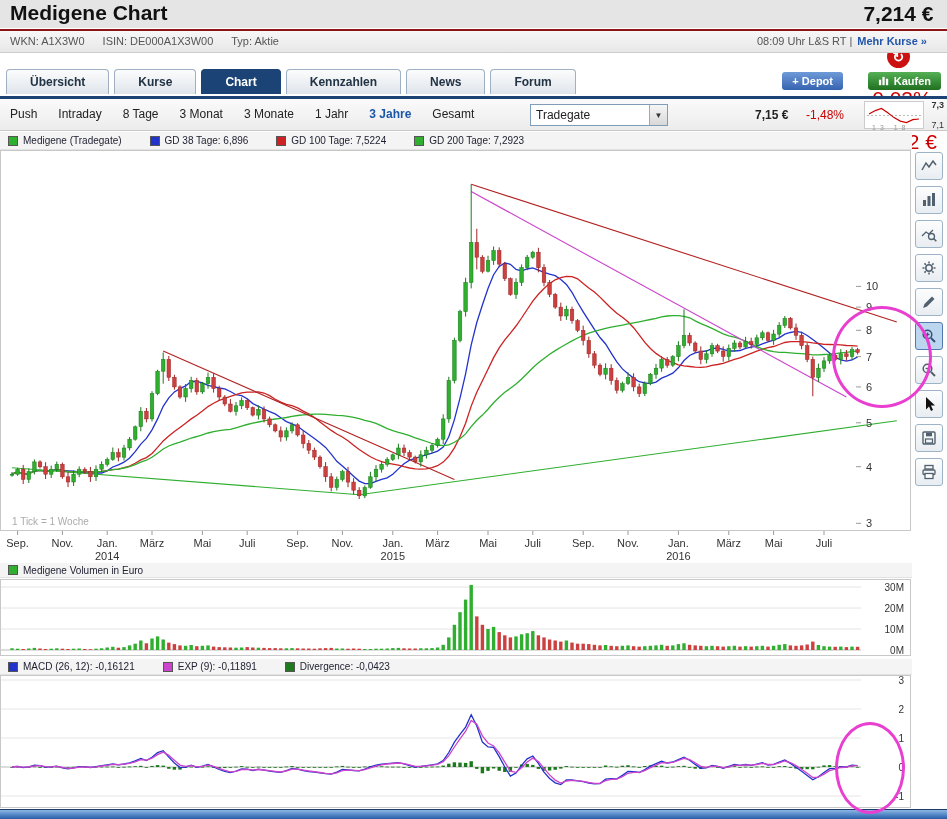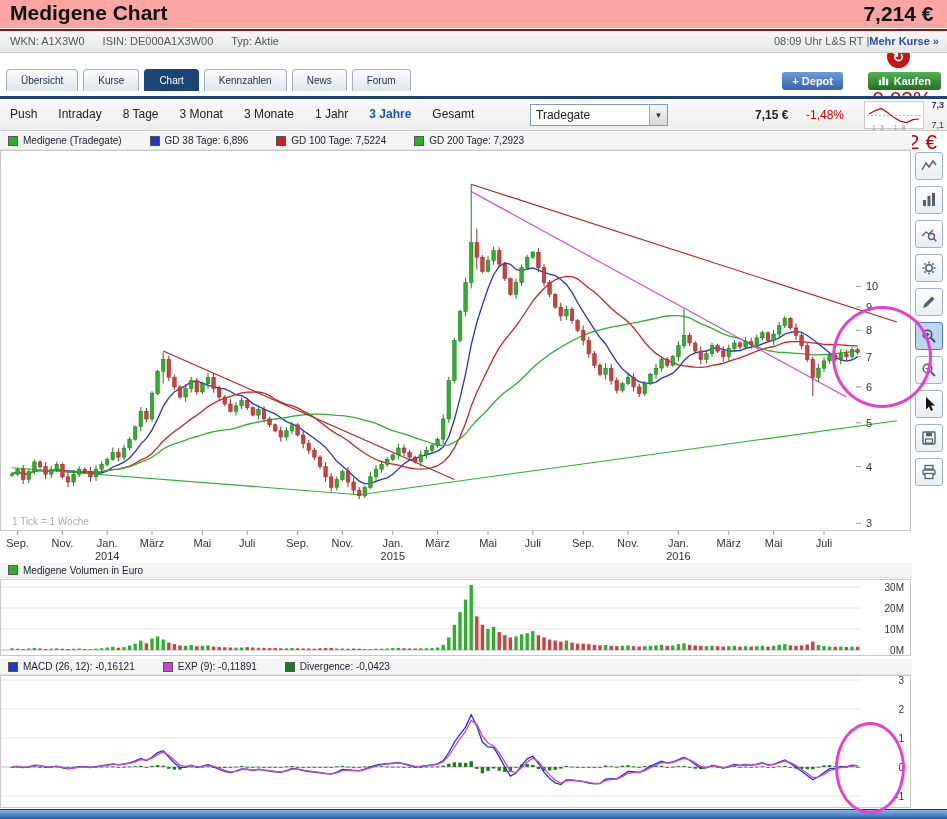--- a/index.html
+++ b/index.html
@@ -1,36 +1,36 @@
 <!DOCTYPE html>
 <html><head>
 <meta charset="utf-8">
 <style>
   html,body{margin:0;padding:0;background:#fff;}
   .page{position:relative;width:947px;height:819px;background:#fff;overflow:hidden;
         font-family:"Liberation Sans",sans-serif;color:#222;}
   
-  .header{position:absolute;top:0;left:0;right:0;height:28px;background:#fca5a5;}
+  .header{position:absolute;top:0;left:0;right:0;height:28px;background:#e5e5e5;}
   .title{position:absolute;left:10px;top:1px;font-size:21px;font-weight:bold;color:#111;}
   .header-right{position:absolute;right:10px;top:2px;display:flex;align-items:center;gap:19px;flex-direction:column;}
   .big-price{font-size:21px;font-weight:bold;color:#111;}
   .big-red{font-size:21px;color:#cc0000;}
   .down-badge{width:23px;height:23px;border-radius:50%;background:#cc1111;color:#fff;
               display:flex;align-items:center;justify-content:center;font-size:14px;font-weight:bold;}
   
   .infobar{position:absolute;top:29px;left:0;right:0;height:21px;
            background:linear-gradient(#f7f7f7,#e7e7e7);border-top:2px solid #8c1613;
            border-bottom:1px solid #ccc;font-size:11px;color:#555;}
   .infobar-left{position:absolute;left:10px;top:4px;display:flex;gap:18px;}
-  .infobar-right{position:absolute;right:8px;top:4px;display:flex;}
+  .infobar-right{position:absolute;right:20px;top:4px;display:flex;gap:5px;}
   .link{color:#2255aa;font-weight:bold;text-decoration:none;cursor:pointer;}
   
   .tabs{position:absolute;top:69px;left:6px;display:flex;gap:5px;}
-  .tab{padding:5px 14px;border:1px solid #9fb0c4;border-bottom:none;border-radius:4px 4px 0 0;
-       background:linear-gradient(#fcfcfc,#dfe5ec);font-size:10px;font-weight:normal;color:#234;cursor:pointer;}
+  .tab{padding:5px 23px;border:1px solid #9fb0c4;border-bottom:none;border-radius:4px 4px 0 0;
+       background:linear-gradient(#fcfcfc,#dfe5ec);font-size:12px;font-weight:bold;color:#234;cursor:pointer;}
   .tab.active{background:#1c4375;color:#fff;border-color:#1c4375;}
   .tabs-underline{position:absolute;top:96px;left:0;right:0;height:3px;background:#1c4375;}
   .depot-btn{position:absolute;top:72px;right:104px;padding:3px 10px;border-radius:3px;
              background:linear-gradient(#6f9ad8,#3563b0);color:#fff;font-size:11px;font-weight:bold;cursor:pointer;}
   .kaufen-btn{position:absolute;top:72px;right:6px;padding:3px 10px;border-radius:3px;
               background:linear-gradient(#55b055,#207020);color:#fff;font-size:11px;font-weight:bold;
               display:flex;align-items:center;gap:5px;cursor:pointer;}
   
   .toolbar{position:absolute;top:99px;left:0;right:0;height:31px;
            background:linear-gradient(#fafafa,#ececec);border-bottom:1px solid #c8c8c8;}

